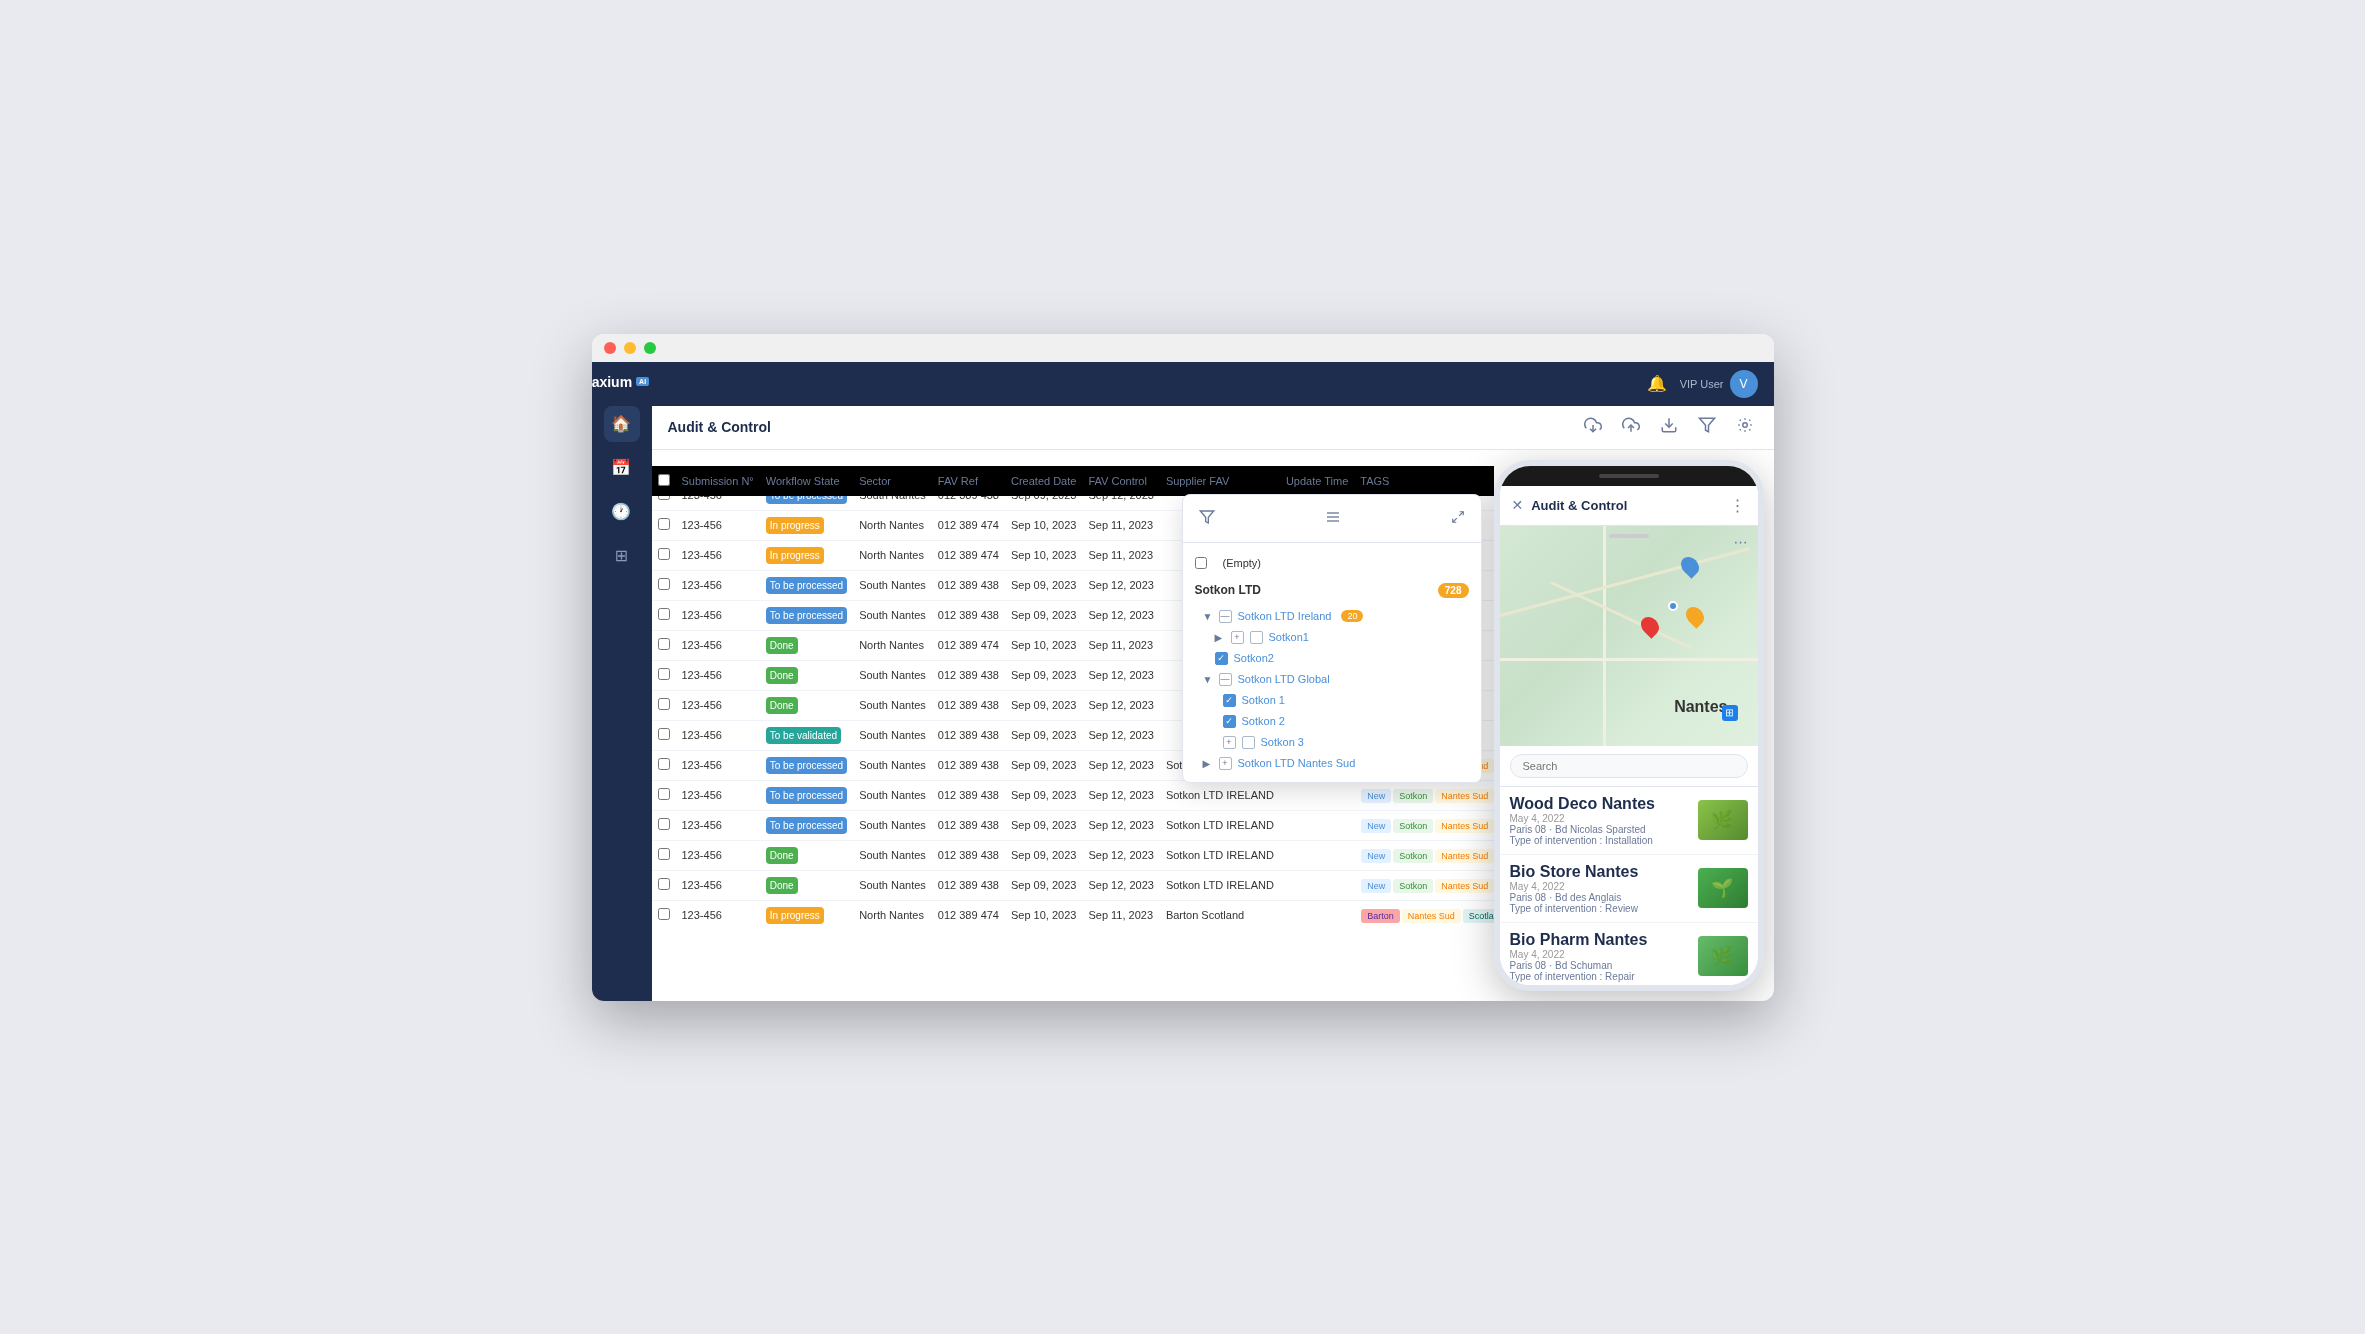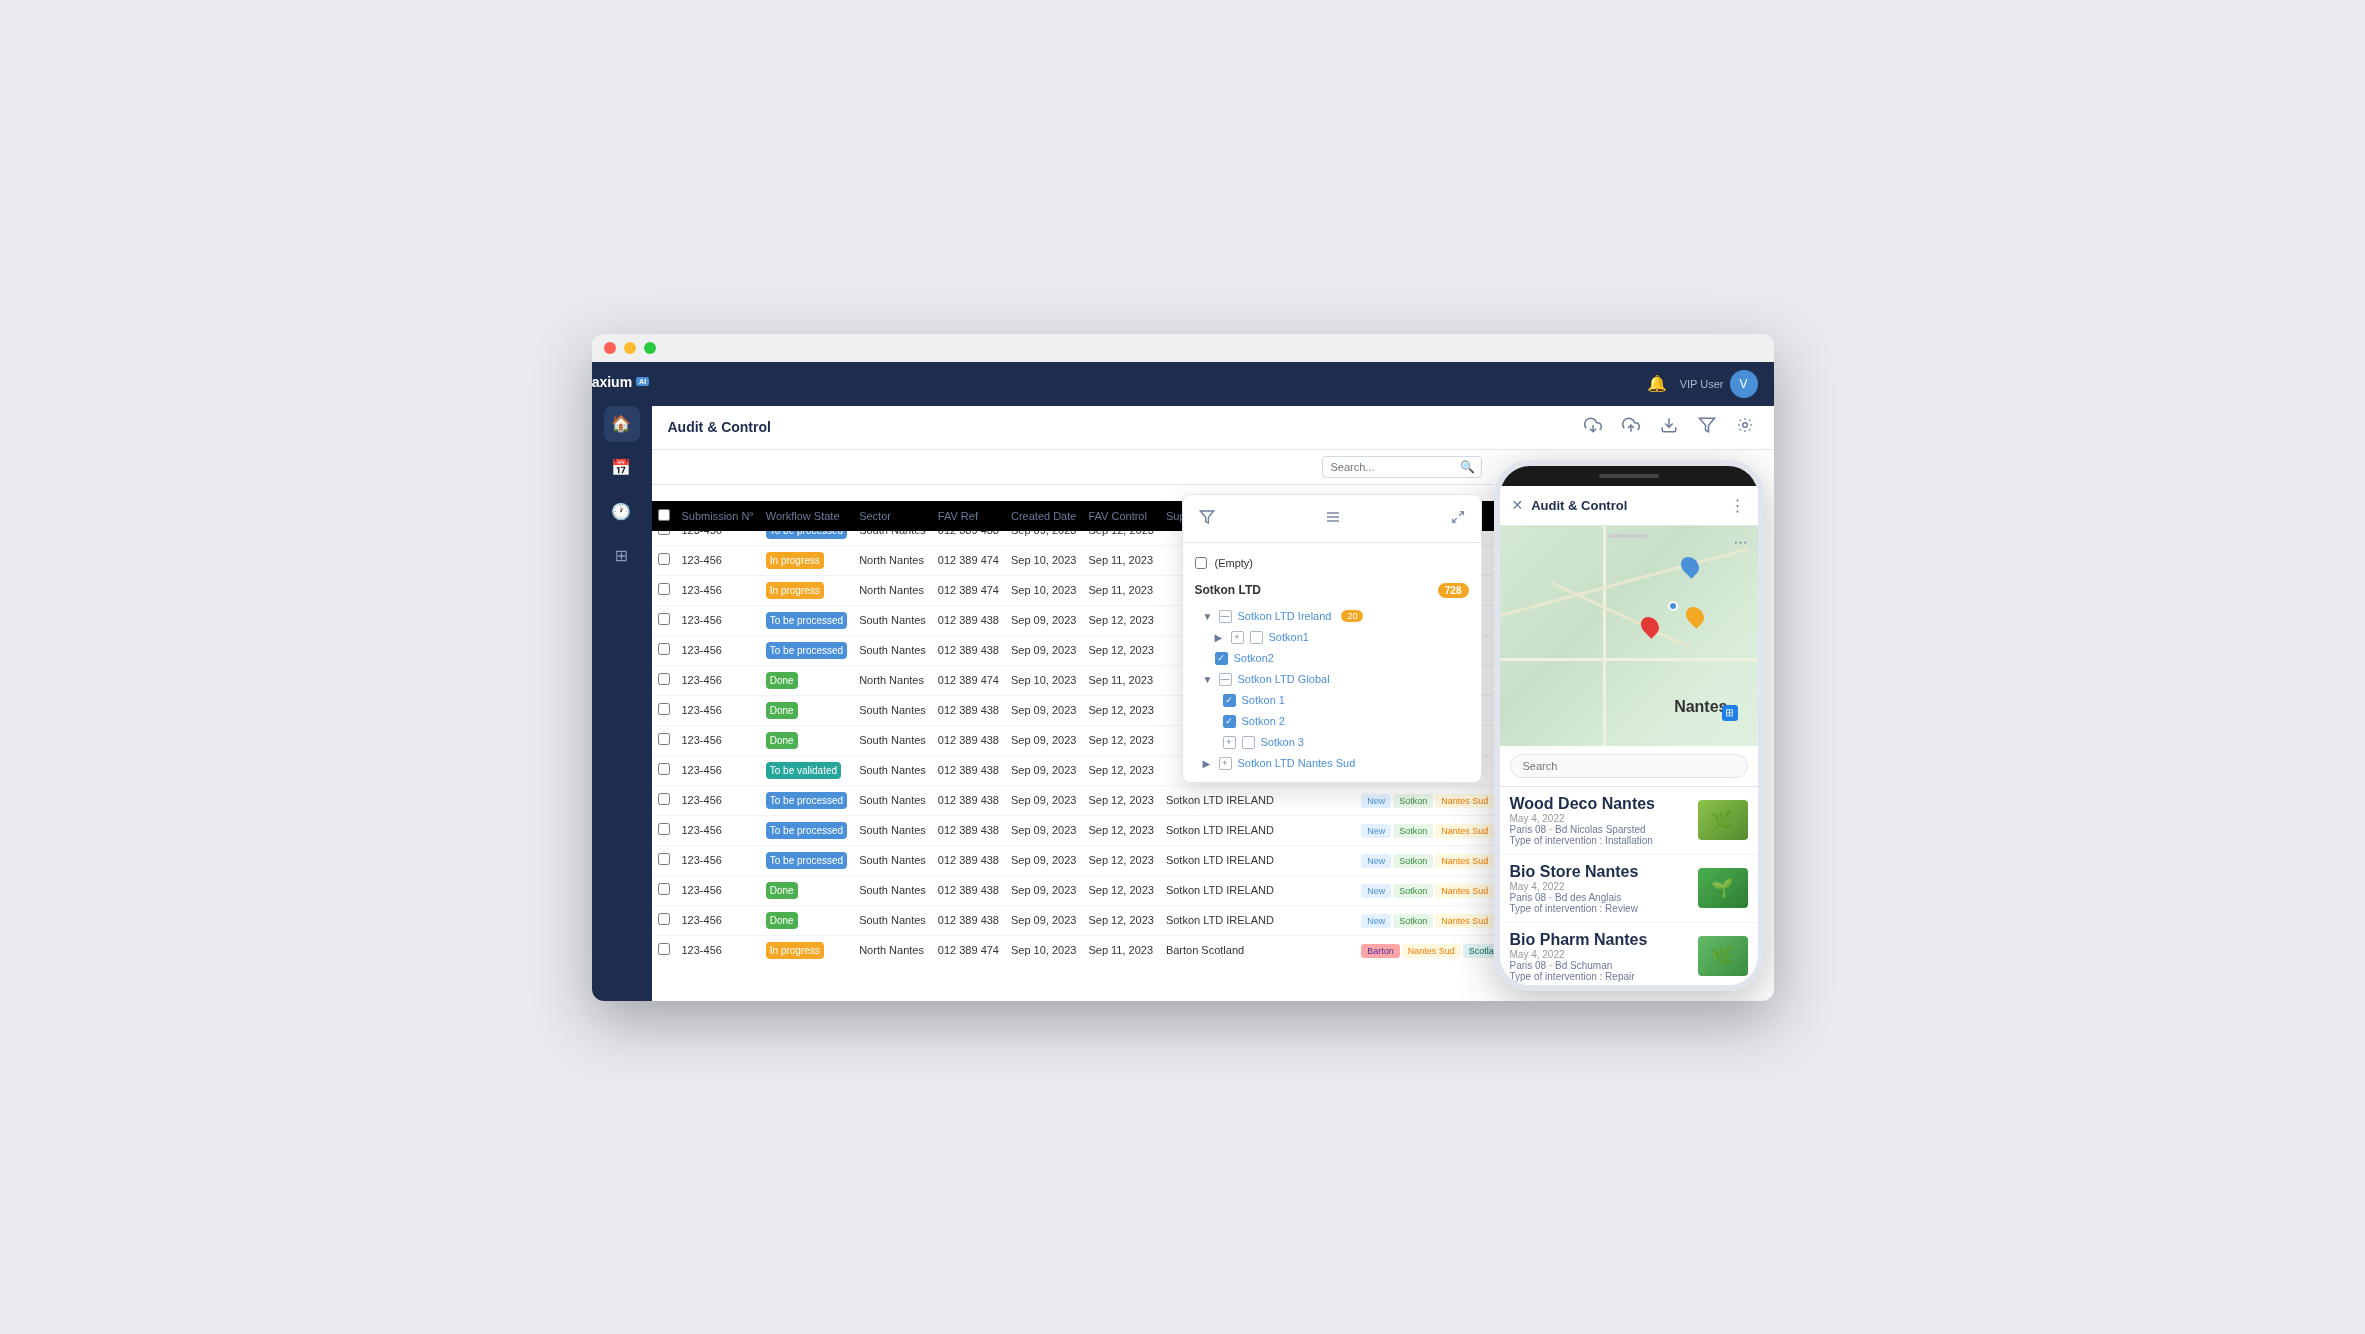--- a/index.html
+++ b/index.html
@@ -274,21 +274,21 @@
     }
     .filter-body {
       padding: 8px 0;
       max-height: 340px;
       overflow-y: auto;
     }
     .filter-item {
       display: flex;
       align-items: center;
       padding: 6px 12px;
-      gap: 8px;
+      gap: 16px;
       cursor: pointer;
     }
     .filter-item label { cursor: pointer; color: #333; font-size: 11px; }
 
     .filter-group-title {
       padding: 8px 12px;
       font-weight: 600;
       color: #333;
       font-size: 12px;
       display: flex;
@@ -670,26 +670,20 @@
                 <path d="M19.07 4.93l-1.41 1.41M4.93 4.93l1.41 1.41M4.93 19.07l1.41-1.41M19.07 19.07l-1.41-1.41M21 12h-2M5 12H3M12 21v-2M12 5V3"></path>
               </svg>
           </span>
         </div>
       </div>
 
       <div class="main-area">
 
         <div class="table-area">
 
-          <div class="search-bar-area">
-            <div class="search-input-wrap">
-              <input type="text" class="search-input" placeholder="Search..." style="">
-              <span class="search-input-icon">🔍</span>
-            </div>
-          </div>
 
           <div class="table-scroll">
             <table class="data-table">
               <thead>
                 <tr>
                   <th><input type="checkbox" style=""></th>
                   <th>Submission N°</th>
                   <th>Workflow State</th>
                   <th>Sector</th>
                   <th>FAV Ref</th>

